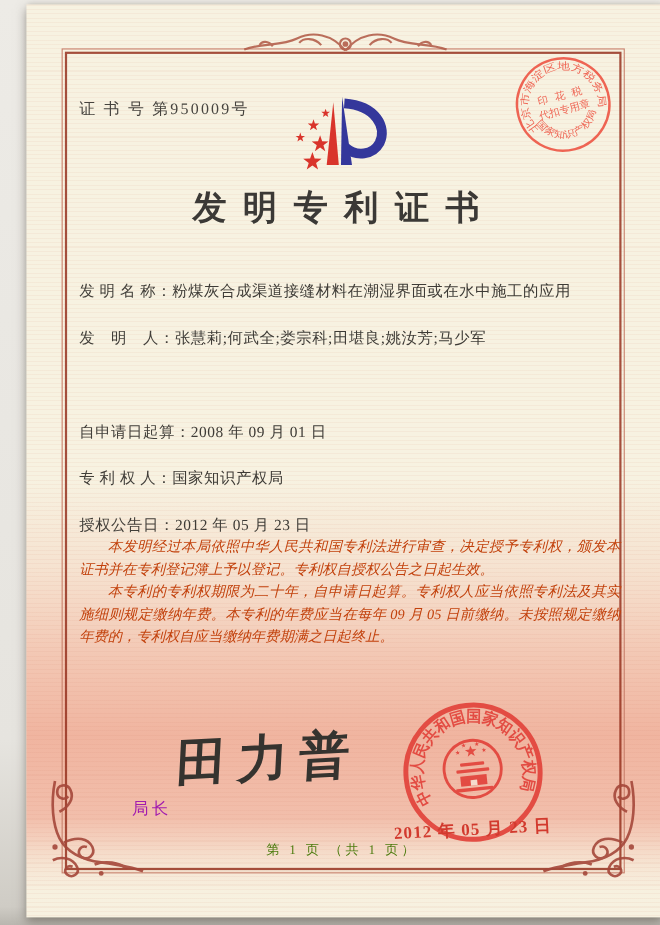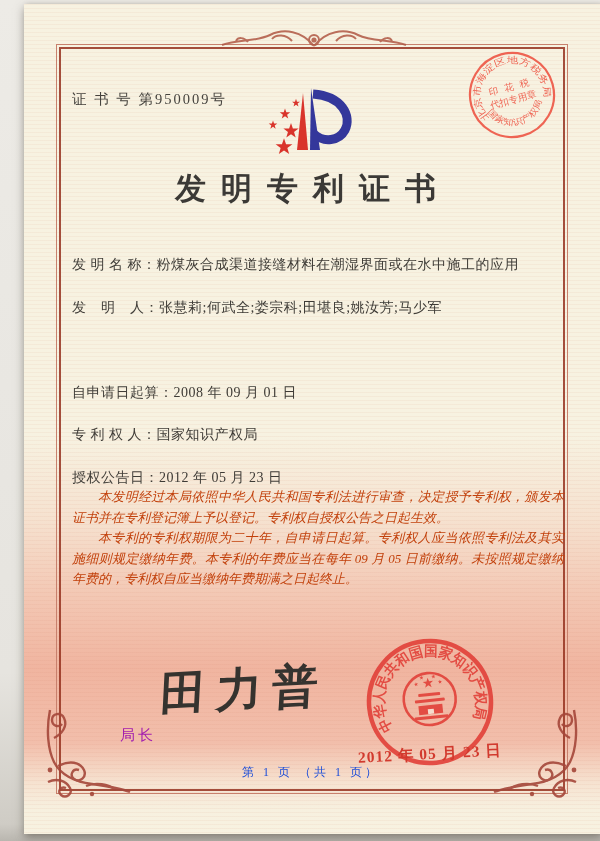--- a/index.html
+++ b/index.html
@@ -30,21 +30,21 @@
     color:#c2410c;text-align:justify;}
   .paras p{margin:0;text-indent:2em;font-style:italic;}
   .sig-title{position:absolute;left:96px;top:694px;font-size:15px;letter-spacing:3px;color:#a21caf;margin-top:28px;}
   .sig-name{position:absolute;left:136px;top:655px;font-size:46px;font-weight:bold;letter-spacing:10px;
     color:#35332f;transform:rotate(-3deg) skewX(-6deg);font-family:"DejaVu Serif",serif;}
   .seal{position:absolute;left:331px;top:623px;}
   .seal-date{position:absolute;left:334px;top:740px;font-size:15.5px;letter-spacing:1px;
     color:#d23a2e;transform:rotate(-3deg);font-weight:bold;}
   .tax-stamp{position:absolute;left:433px;top:36px;opacity:.92;}
   .footer{position:absolute;left:32px;top:760px;width:510px;text-align:center;
-    font-size:12px;letter-spacing:3px;color:#1d4ed8;}
+    font-size:12px;letter-spacing:3px;color:#4d7c0f;}
 </style>
 </head>
 <body>
 
 <div class="screen">
   <div class="paper">
 
     <div class="tint"></div>
 
     <div class="frame-outer">

